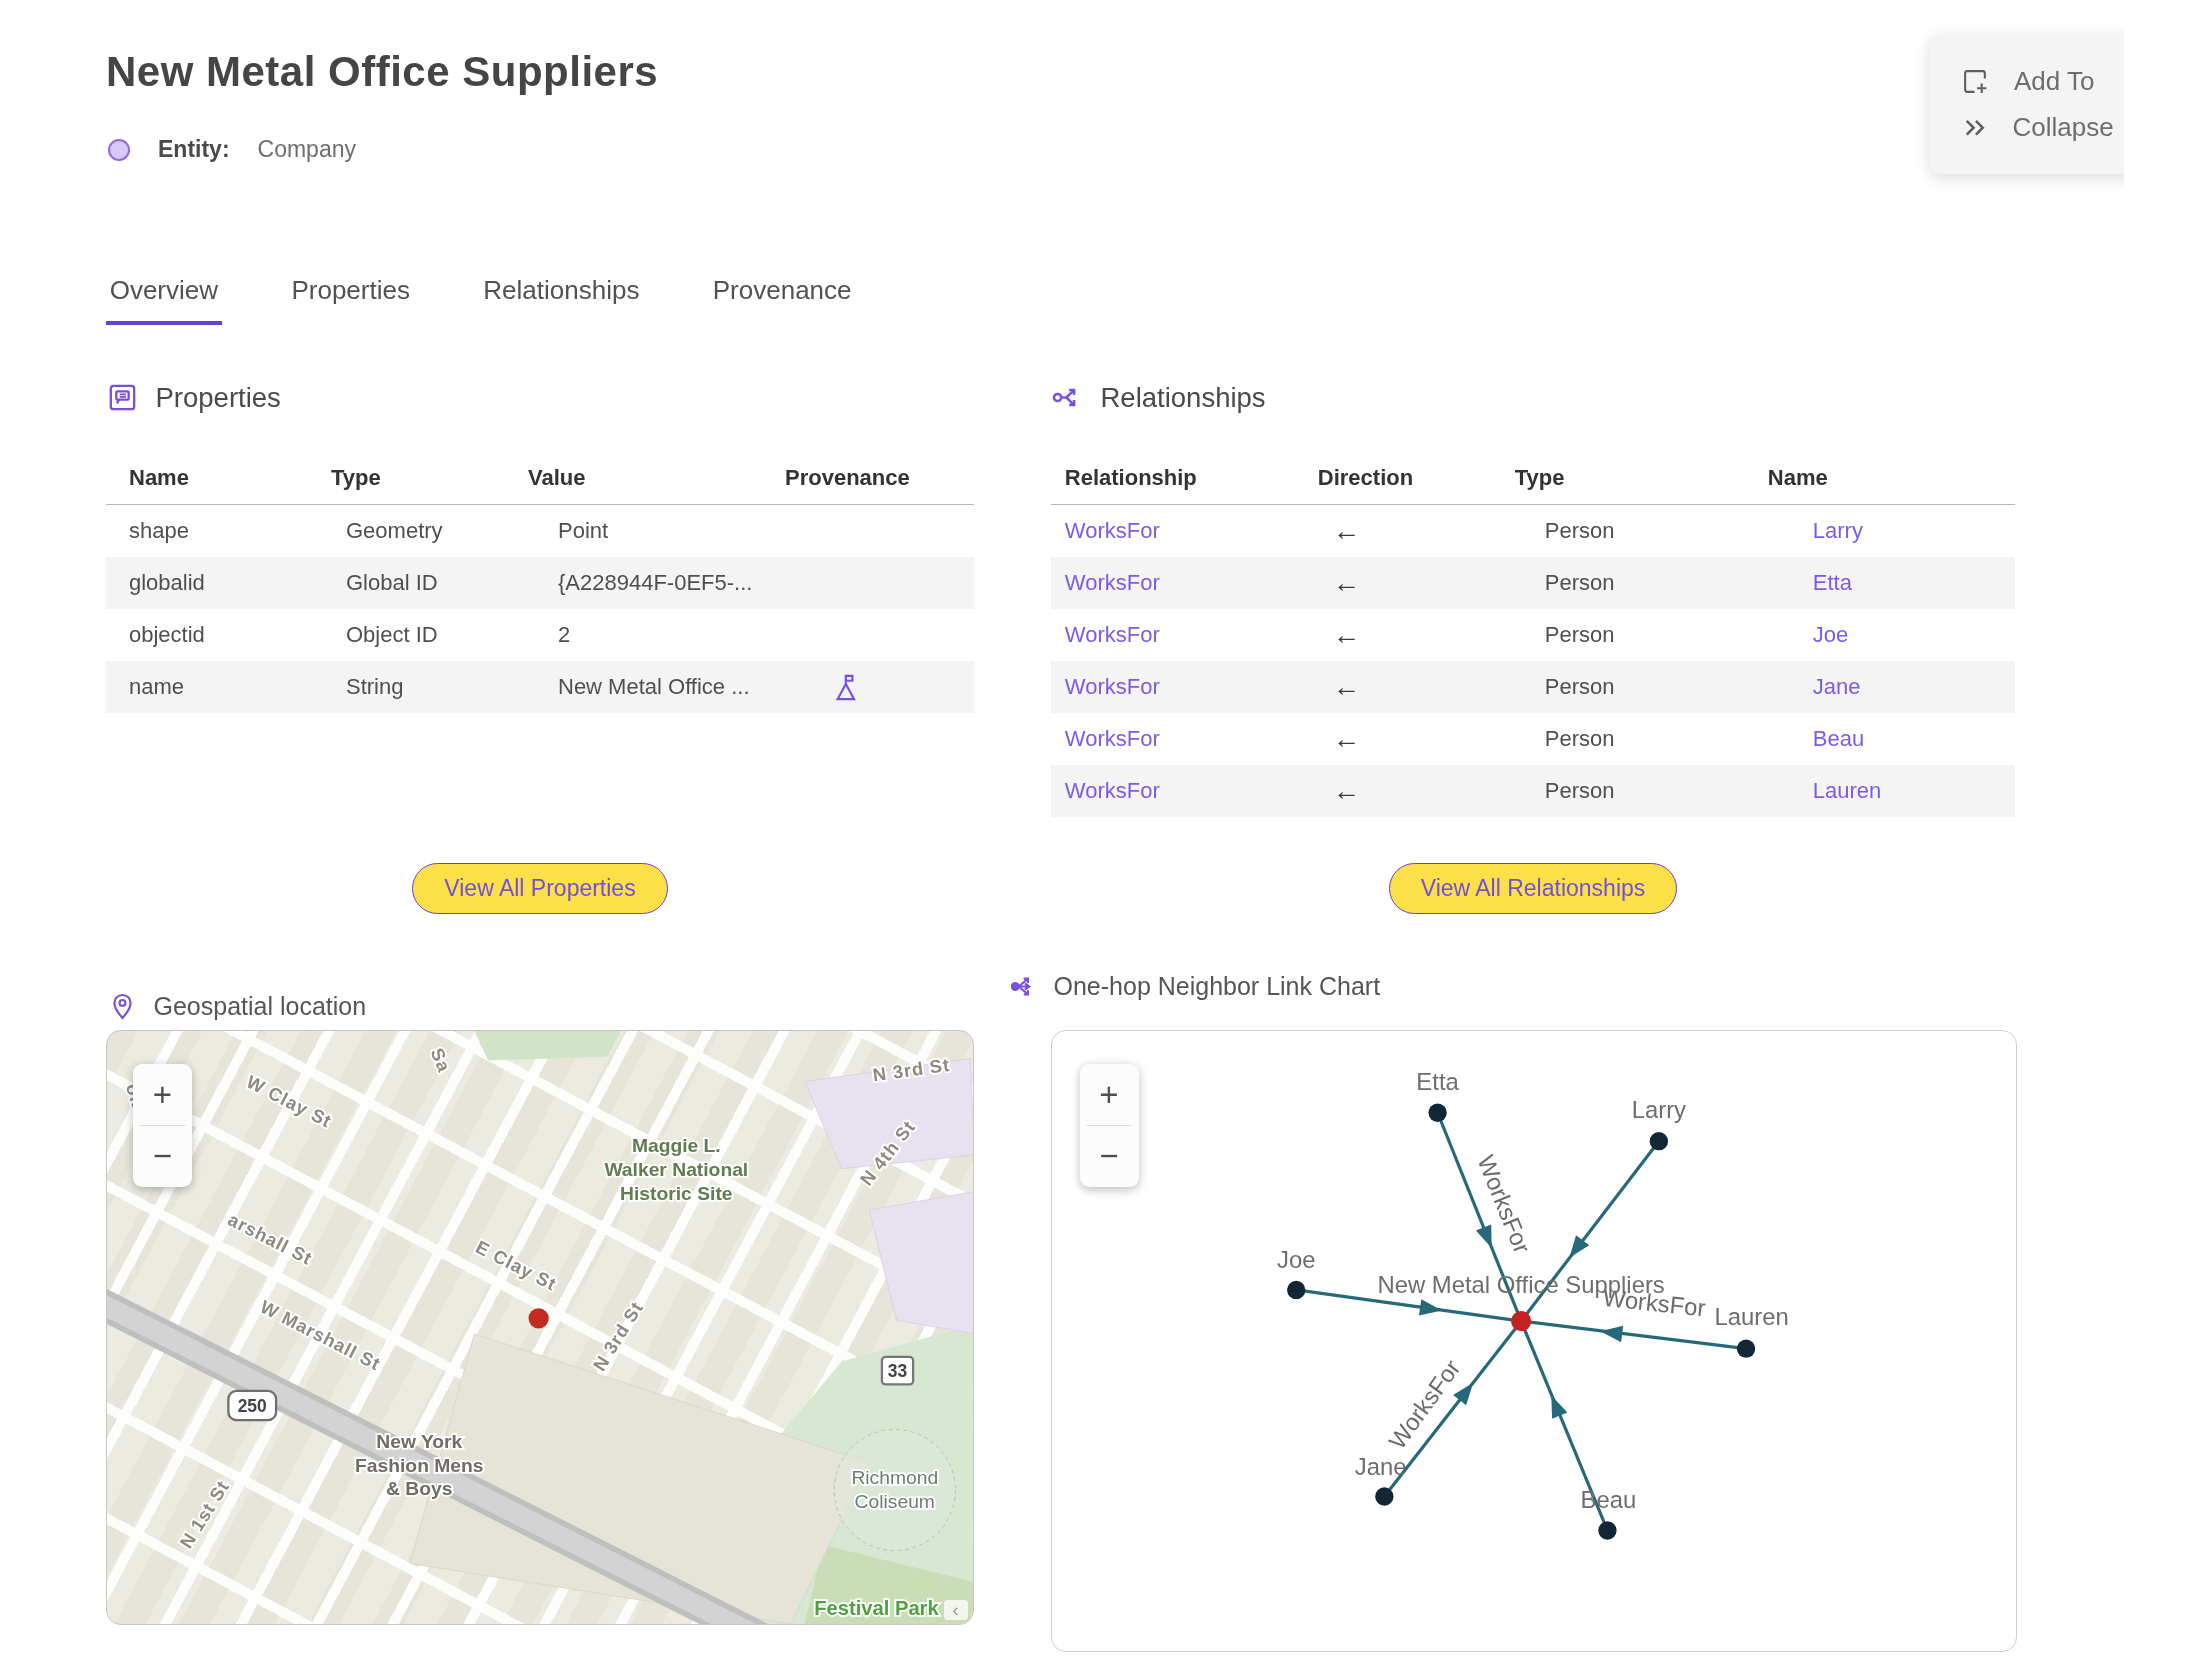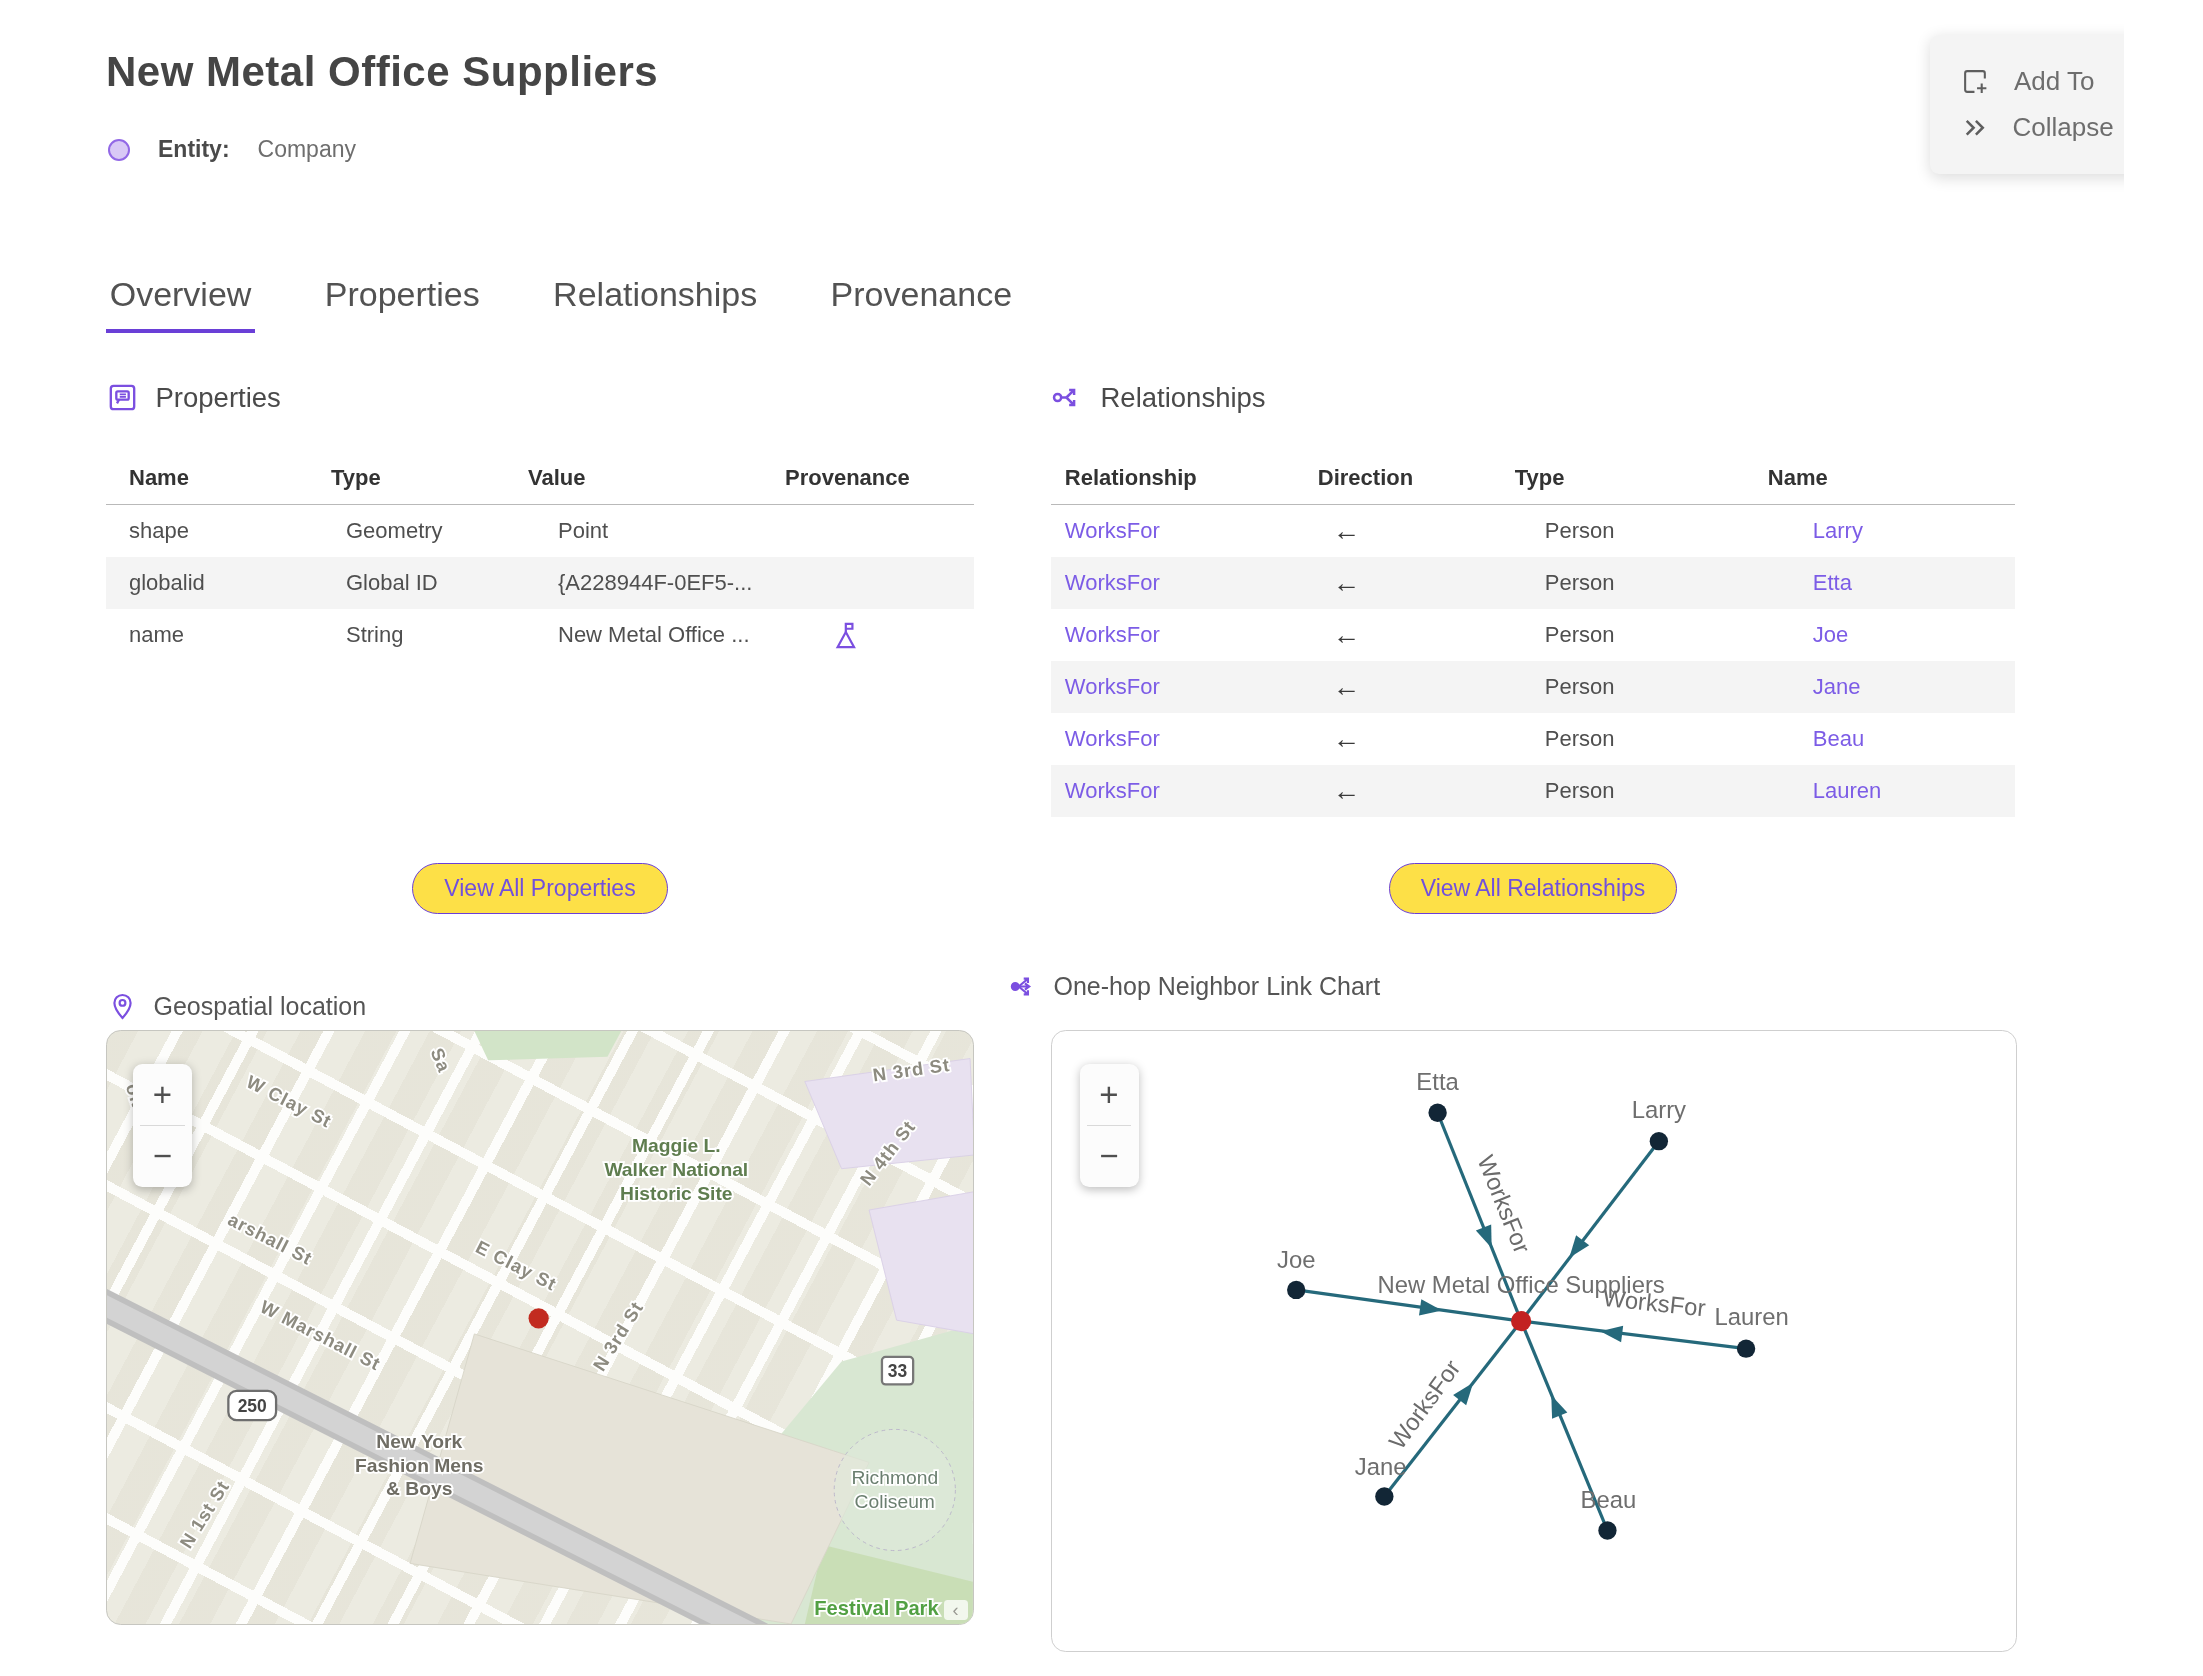--- a/index.html
+++ b/index.html
@@ -13,21 +13,21 @@
   .entity-label{font-weight:700;color:#4a4a4a;}
   .entity-type{color:#6e6e6e;}
 
   
   .actions-card{position:absolute;left:1930px;top:35px;width:230px;padding:24px 0;background:#f4f4f4;
     border-radius:9.2px;box-shadow:0 3.7px 14.7px rgba(0,0,0,.14);display:flex;flex-direction:column;}
   .action-item{display:flex;align-items:center;gap:24px;padding:7.3px 31px;font-size:26px;color:#6d6d6d;cursor:pointer;}
   .action-item svg{flex:0 0 auto;}
 
   
-  .tabs{position:absolute;left:106px;top:275px;display:flex;gap:66px;font-size:34px;color:#525252;}
+  .tabs{position:absolute;left:106px;top:275px;display:flex;gap:66px;font-size:26px;color:#525252;}
   .tab{padding:0 3.7px 14.7px 3.7px;border-bottom:4.6px solid transparent;cursor:pointer;}
   .tab.active{border-bottom-color:#6a3fd7;}
 
   
   .sec-head{position:absolute;display:flex;align-items:center;gap:16.5px;font-size:27.5px;color:#4a4a4a;}
   .sec-head svg{flex:0 0 auto;}
 
   
   .tbl{position:absolute;top:447px;}
   .tbl-left{left:106px;width:868px;}
@@ -128,20 +128,26 @@
       <div class="t-row cols-props">
         <div>shape</div>
         <div>Geometry</div>
         <div>Point</div>
         <div class="prov-cell"></div>
       </div>
       <div class="t-row cols-props">
         <div>globalid</div>
         <div>Global ID</div>
         <div>{A228944F-0EF5-...</div>
+        <div class="prov-cell"></div>
+      </div>
+      <div class="t-row cols-props">
+        <div>objectid</div>
+        <div>Object ID</div>
+        <div>2</div>
         <div class="prov-cell"></div>
       </div>
       <div class="t-row cols-props">
         <div>name</div>
         <div>String</div>
         <div>New Metal Office ...</div>
         <div class="prov-cell">
           <svg width="33" height="33" viewBox="0 0 24 24" fill="none" stroke="#7b4fe0" stroke-width="1.6">
             <path d="M5.5 20.5 L11.5 9.5 L17.5 20.5 Z"></path>
             <path d="M11.5 9.5 V3.5 h4.8 v3.6 h-4.8"></path>

